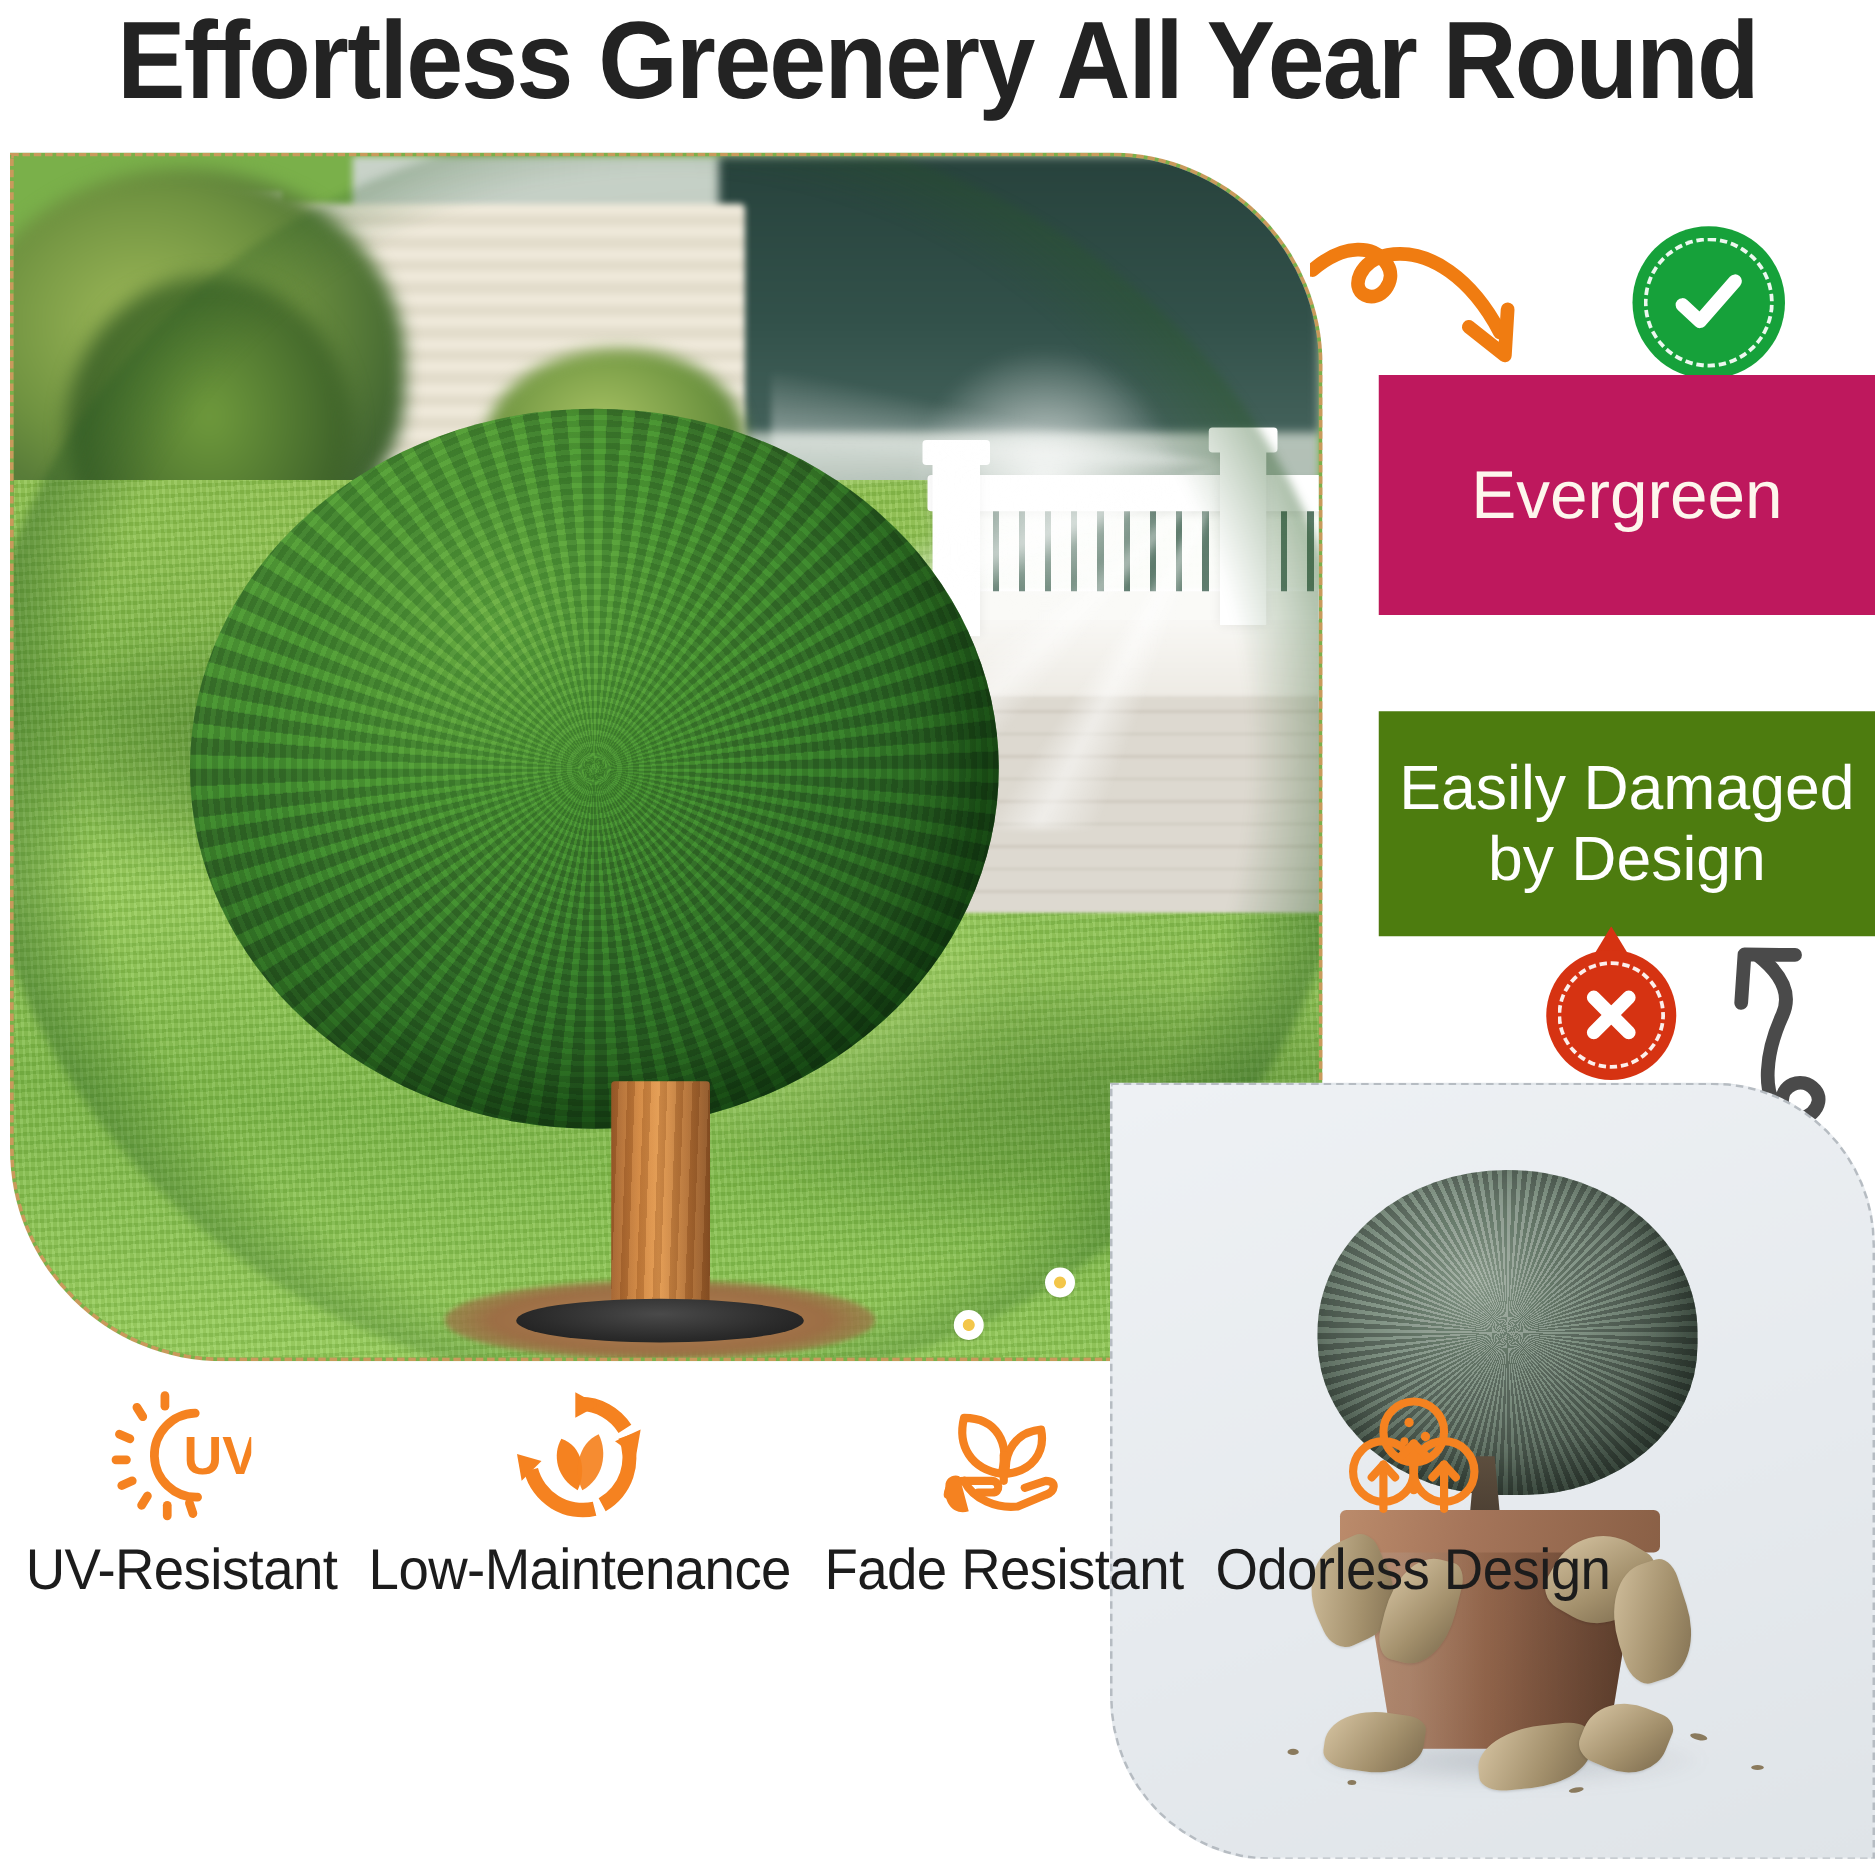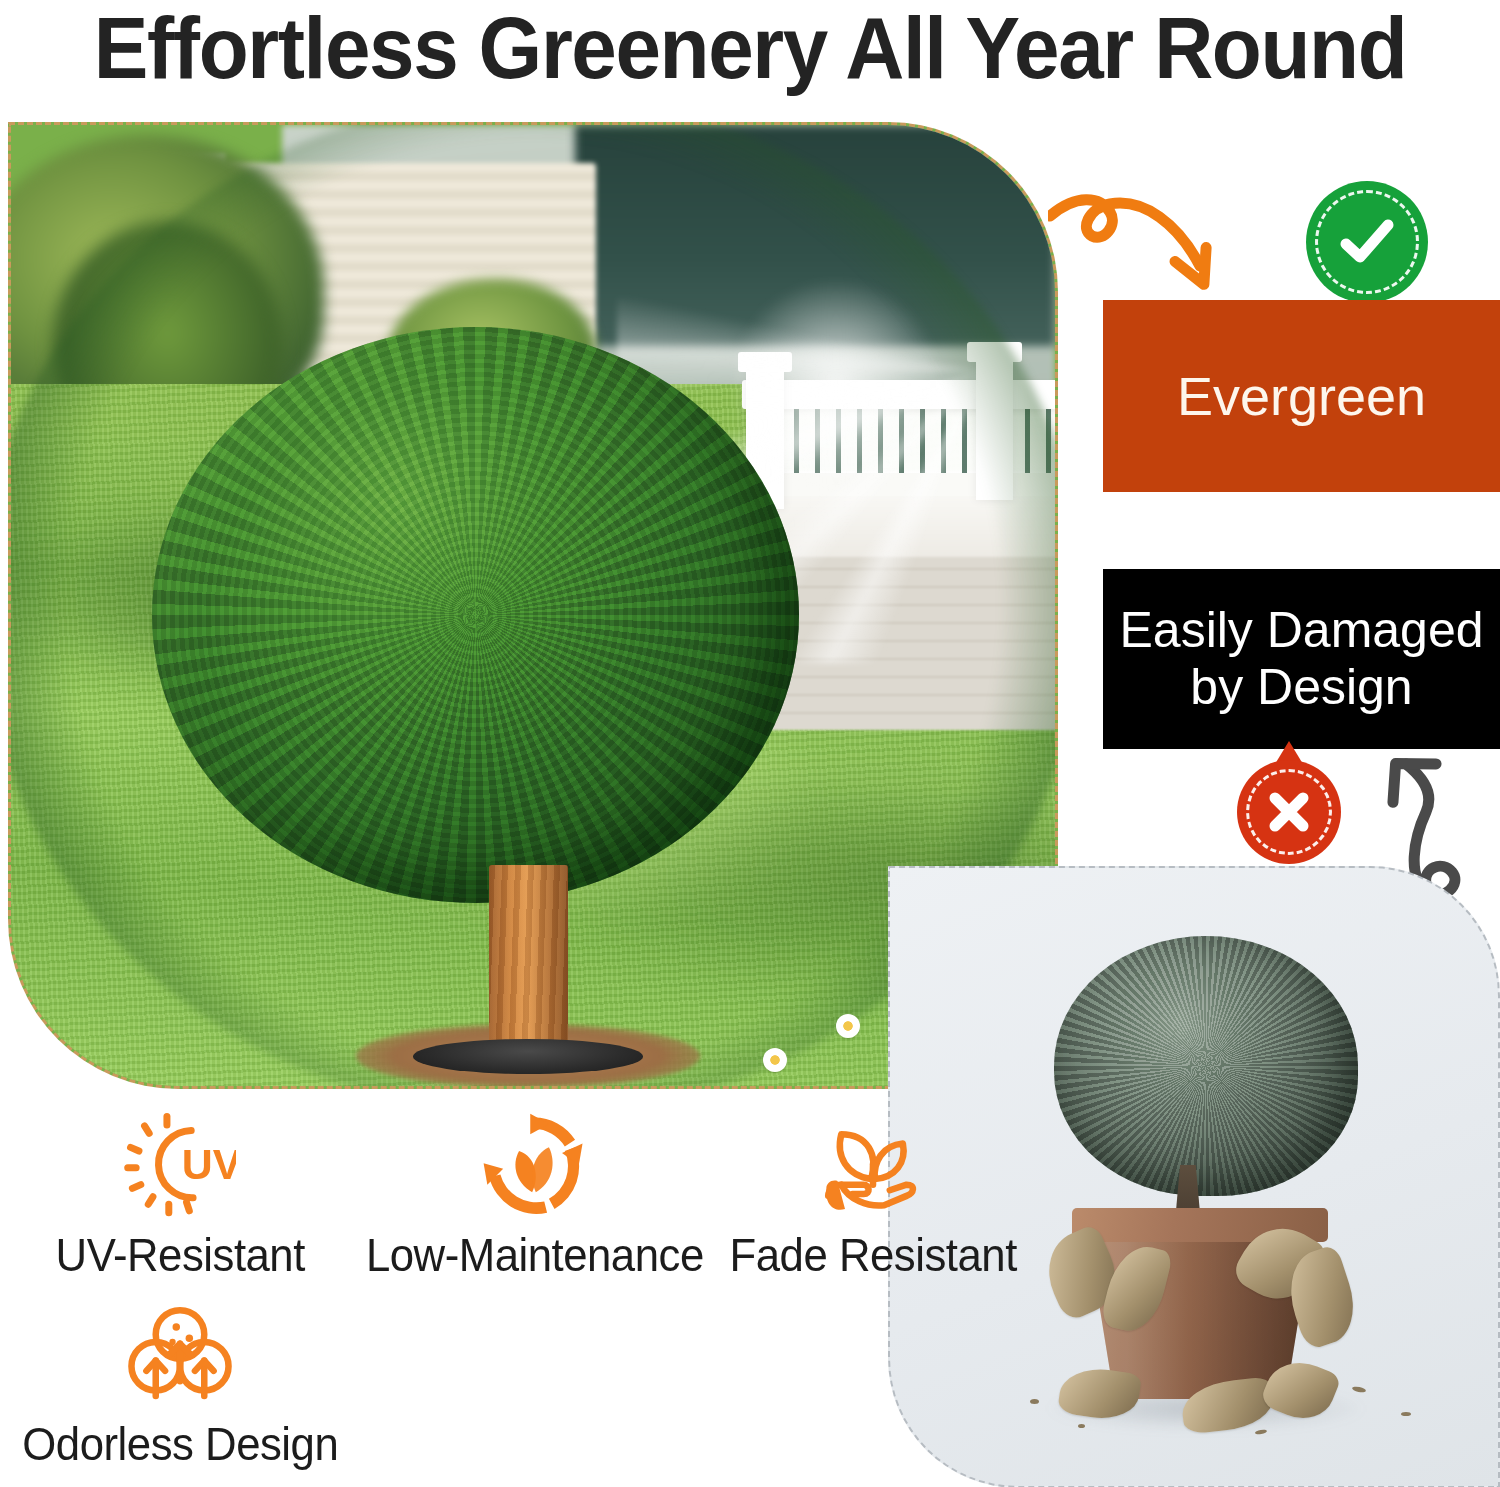--- a/index.html
+++ b/index.html
@@ -261,28 +261,28 @@
   .b5{ left:60%; top:91%; width:12px; height:4px; transform:rotate(-10deg); }
   .pot-shadow{
     position:absolute; left:26%; top:84%; width:52%; height:7%;
     background:radial-gradient(ellipse at 50% 50%, rgba(90,100,110,.28) 0%, rgba(90,100,110,0) 72%);
     filter:blur(6px);
   }
 
   
   #badge-good{
     position:absolute; left:1103px; top:300px; width:397px; height:192px;
-    background:#c2410c;
+    background:#be185d;
     display:flex; align-items:center; justify-content:center;
     text-align:center; color:#fdf6ec;
     font-size:54px; line-height:1.12; font-weight:400;
   }
   #badge-bad{
     position:absolute; left:1103px; top:569px; width:397px; height:180px;
-    background:#000000;
+    background:#4d7c0f;
     display:flex; align-items:center; justify-content:center;
     text-align:center; color:#ffffff;
     font-size:50px; line-height:1.14; font-weight:400;
   }
 
   
   .pin{ position:absolute; }
   .pin .circle{
     position:relative; width:100%; height:100%; border-radius:50%;
     display:flex; align-items:center; justify-content:center;
@@ -308,21 +308,21 @@
     clip-path:polygon(50% 0,100% 100%,0 100%);
   }
 
   
   #arrow-orange{ position:absolute; left:1048px; top:178px; width:210px; height:130px; }
   #arrow-dark{ position:absolute; left:1368px; top:742px; width:150px; height:210px; }
 
   
   #features{
     position:absolute; left:14px; top:1110px; width:860px; height:372px;
-    display:grid; grid-template-columns:1fr 1fr 1fr; grid-template-rows:1fr 1fr;
+    display:grid; grid-template-columns:1fr 1fr 1fr 1fr; grid-template-rows:1fr 1fr;
     column-gap:10px; row-gap:6px;
   }
   .feature{ display:flex; flex-direction:column; align-items:center; justify-content:flex-start; }
   .feature .ficon{ width:112px; height:112px; display:block; }
   .feature .flabel{
     margin-top:6px; font-size:46px; font-weight:400; color:#1c1c1c;
     white-space:nowrap; letter-spacing:-.5px;
     transform:scaleX(.95);
   }
 </style>

